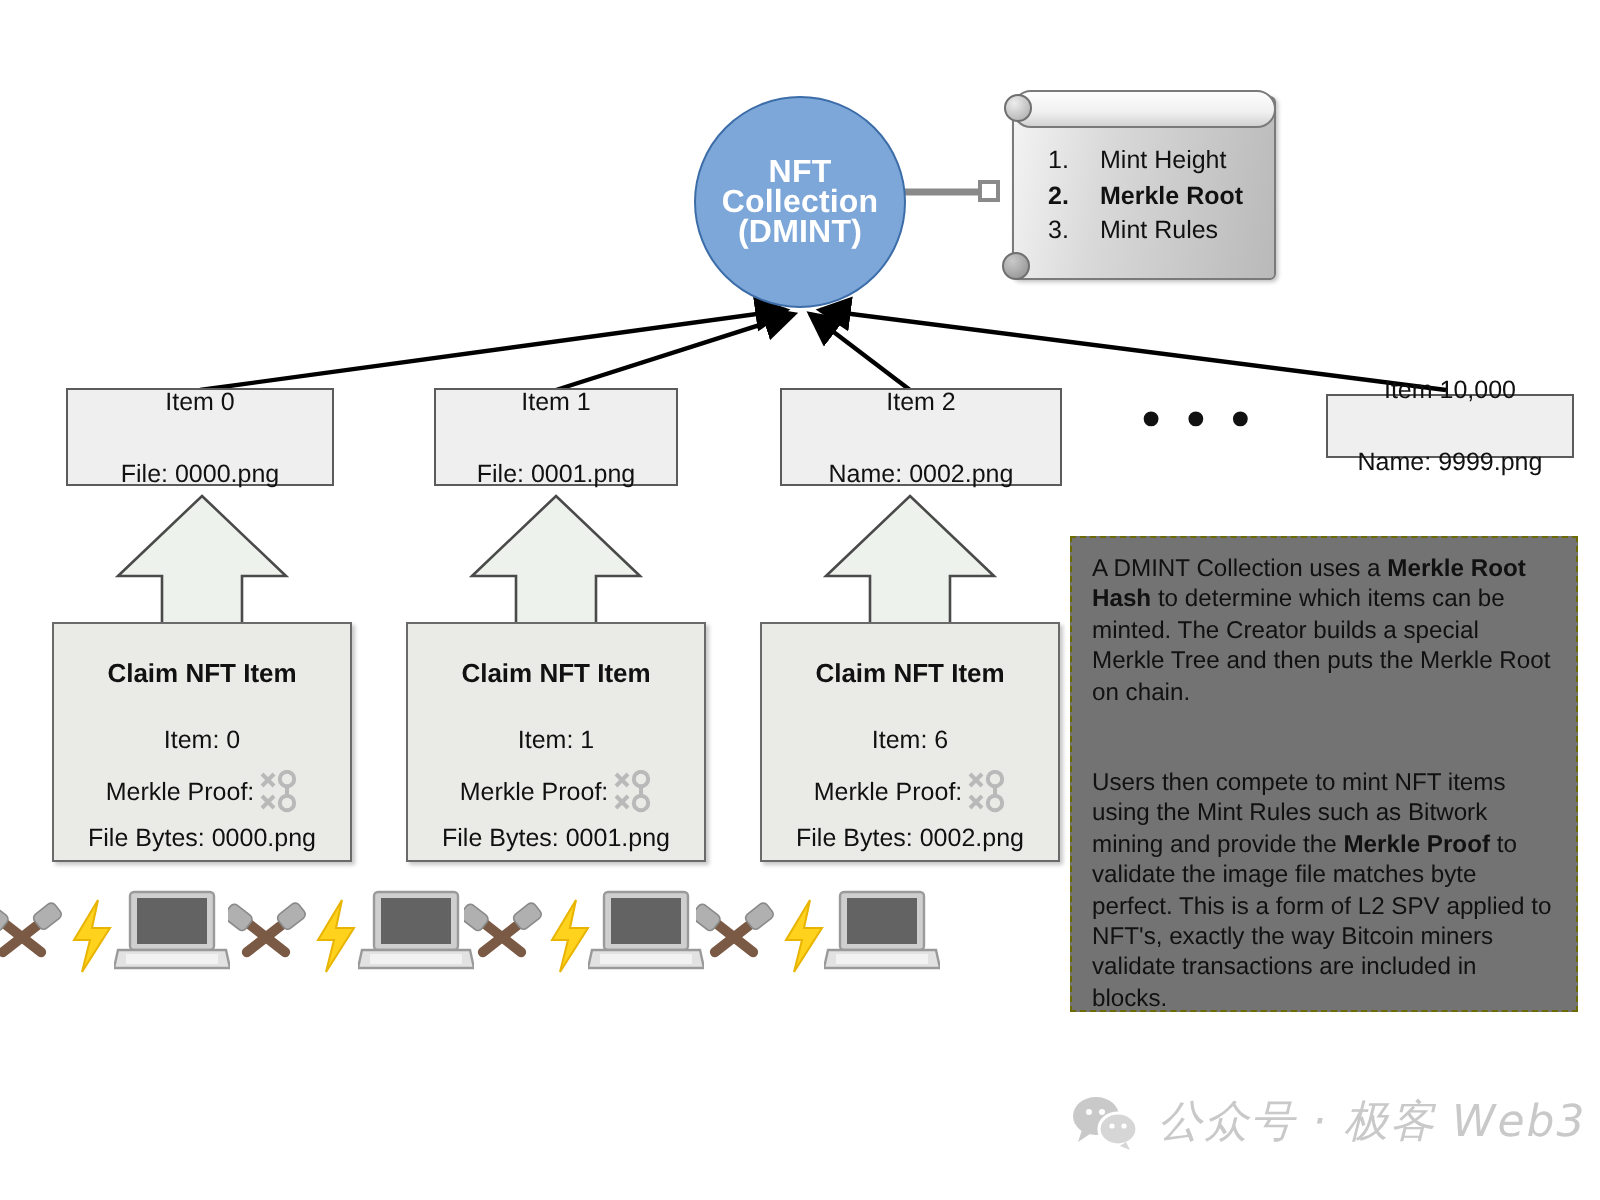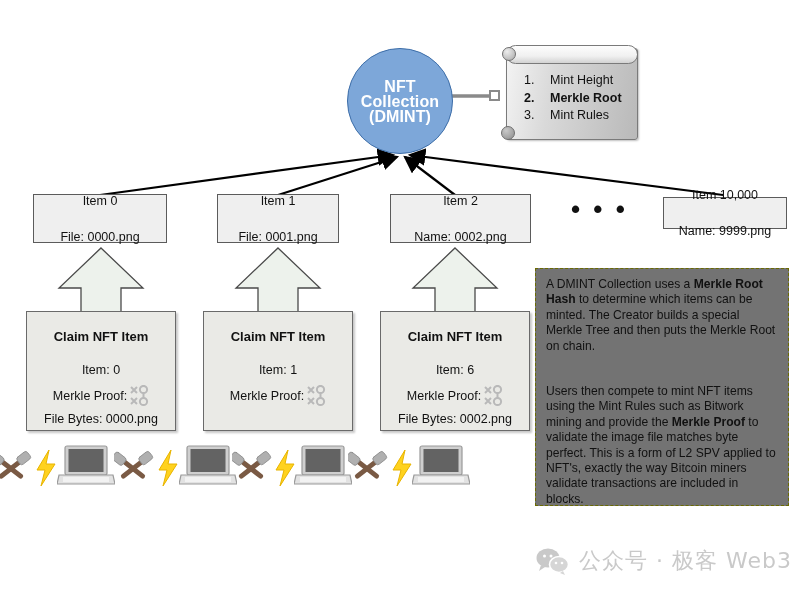--- a/index.html
+++ b/index.html
@@ -115,20 +115,21 @@
   .ico-laptop{width:58px;height:44px;}
 
   
   .watermark{
     position:absolute;left:536px;top:546px;display:flex;align-items:center;
     gap:9px;z-index:6;
   }
   .wm-text{
     font-size:22px;color:#c9c9c9;letter-spacing:1px;
     font-family:"DejaVu Sans",sans-serif;
+    font-style:italic;
   }
 </style>
 </head>
 <body>
 
 <div id="stage">
 
   <svg id="wires" viewBox="0 0 800 600">
     <defs>
       <marker id="ah" markerWidth="10" markerHeight="10" refX="7" refY="4" orient="auto">
@@ -226,20 +227,21 @@
     <div class="claim-l2">
       <span>Merkle Proof:</span>
       <svg class="mtree" width="20" height="22" viewBox="0 0 20 22">
         <circle cx="14.5" cy="4.5" r="3.6" fill="none" stroke="#b9b9b9" stroke-width="2"></circle>
         <circle cx="14.5" cy="16.5" r="3.6" fill="none" stroke="#b9b9b9" stroke-width="2"></circle>
         <line x1="14.5" y1="8.1" x2="14.5" y2="12.9" stroke="#b9b9b9" stroke-width="2"></line>
         <path d="M2,2 L8,8 M8,2 L2,8" stroke="#b9b9b9" stroke-width="2"></path>
         <path d="M2,13 L8,19 M8,13 L2,19" stroke="#b9b9b9" stroke-width="2"></path>
       </svg>
     </div>
+    <div class="claim-l3">File Bytes: 0001.png</div>
   </div>
 
   <div class="claim-box" style="left:380px;top:311px;width:150px;height:120px;">
     <div class="claim-title">Claim NFT Item</div>
     <div class="claim-l1">Item: 6</div>
     <div class="claim-l2">
       <span>Merkle Proof:</span>
       <svg class="mtree" width="20" height="22" viewBox="0 0 20 22">
         <circle cx="14.5" cy="4.5" r="3.6" fill="none" stroke="#b9b9b9" stroke-width="2"></circle>
         <circle cx="14.5" cy="16.5" r="3.6" fill="none" stroke="#b9b9b9" stroke-width="2"></circle>

